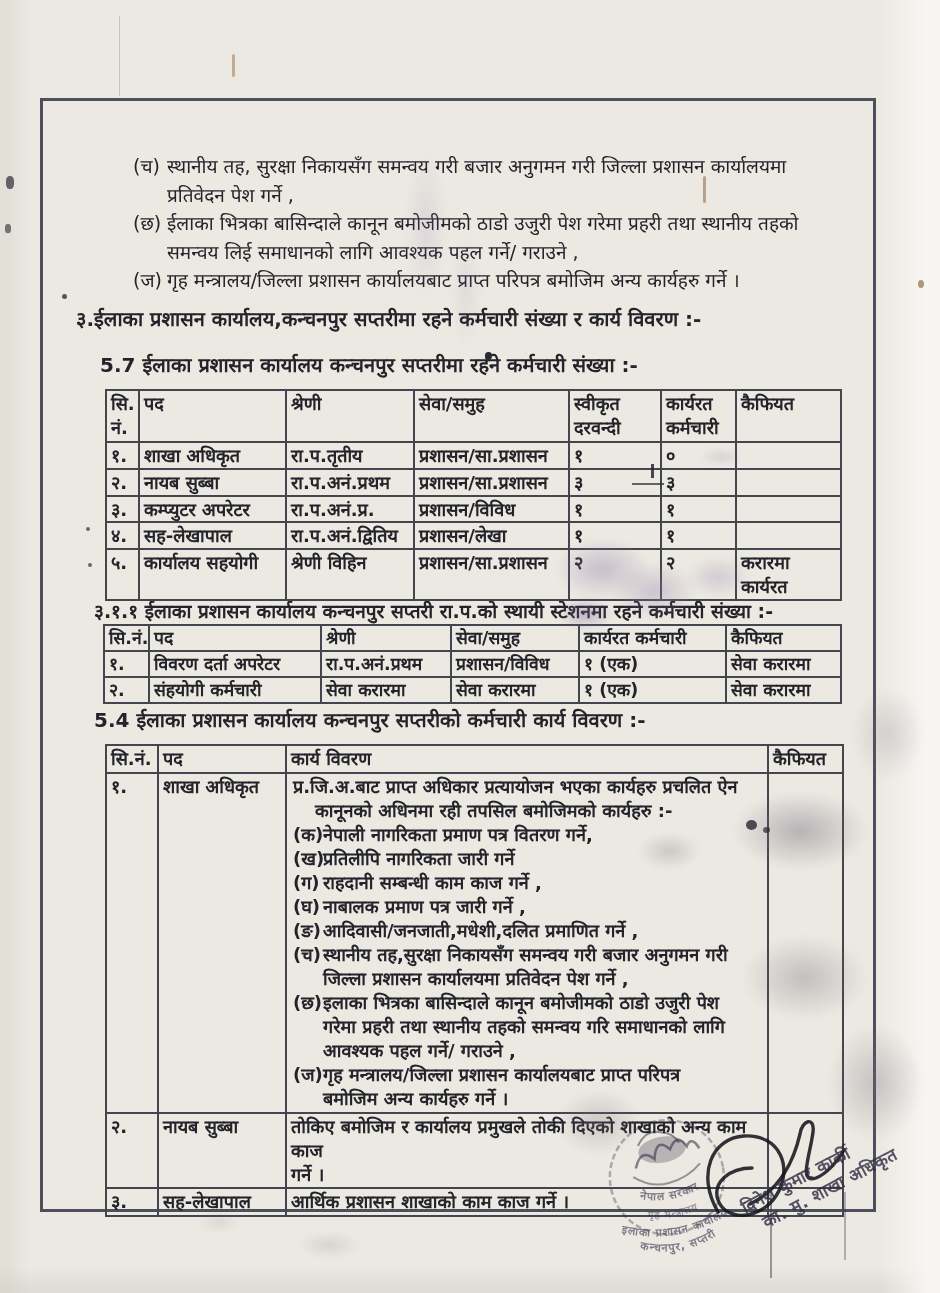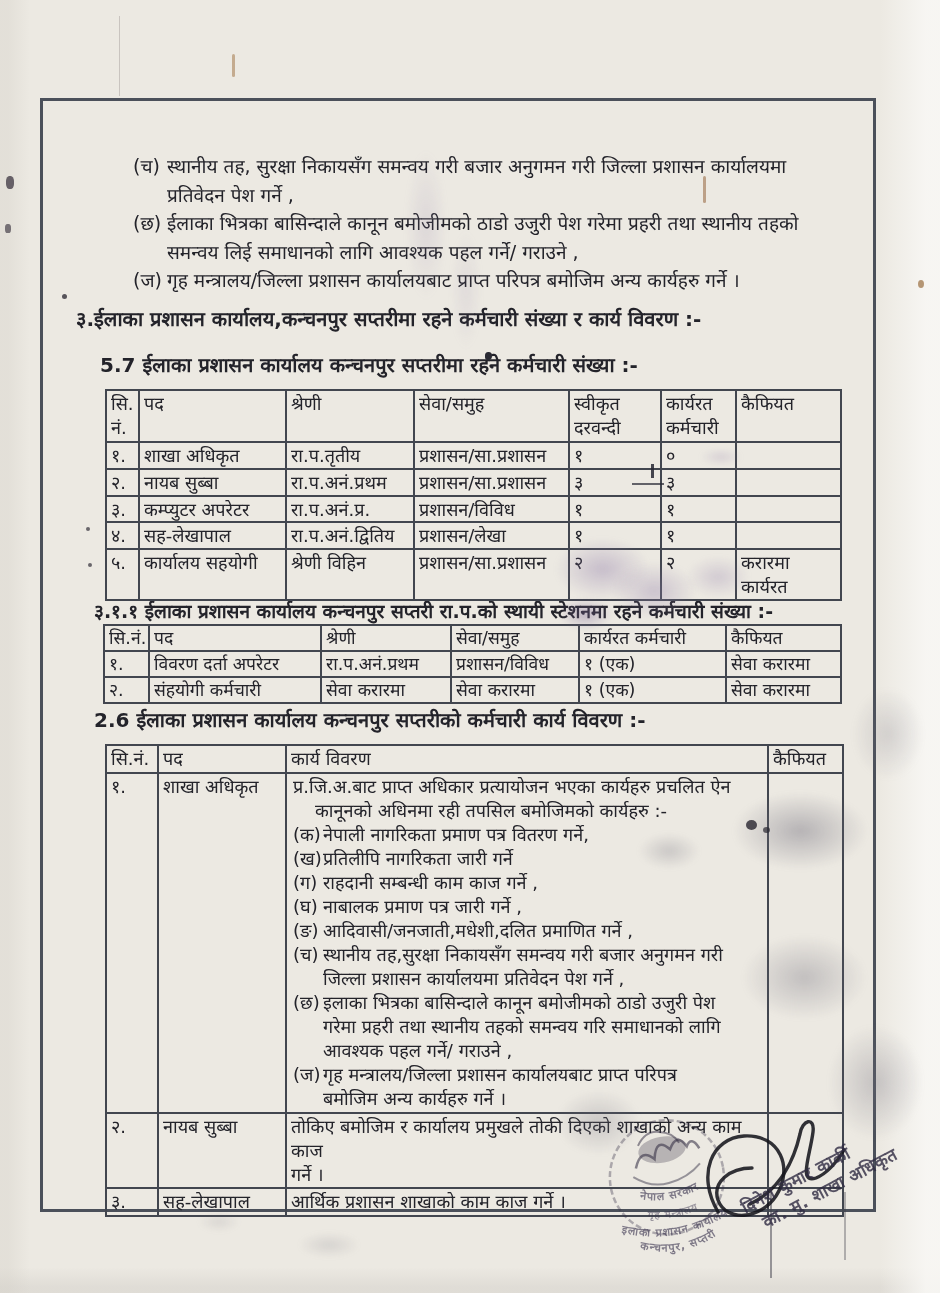--- a/index.html
+++ b/index.html
@@ -25,21 +25,21 @@
   .intro-item{position:relative;padding-left:34px;}
   .intro-item .lbl{position:absolute;left:0;top:0;}
   .pre{white-space:pre-wrap;}
 
   .hd{position:absolute;font-weight:700;font-size:20px;white-space:nowrap;}
   .hd-main{left:76px;top:305px;}
   .hd-sub1{left:100px;top:351px;}
   .hd-sub2{left:94px;top:598px;font-size:19px;}
   .hd-sub3{left:94px;top:706px;}
 
-  table.t{position:absolute;border-collapse:collapse;table-layout:fixed;font-weight:400;}
+  table.t{position:absolute;border-collapse:collapse;table-layout:fixed;font-weight:700;}
   table.t td{border:2px solid #42464f;vertical-align:top;text-align:left;
     padding:1px 4px 0 4px;overflow:hidden;line-height:1.32;}
   .t1{left:105px;top:389px;width:735px;font-size:18px;}
   .t1 tr:nth-child(1){height:52px;}
   .t1 tr:nth-child(n+2){height:26px;}
   .t1 tr:nth-child(6){height:46px;}
   .t2{left:103px;top:624px;width:737px;font-size:17.5px;}
   .t2 tr:nth-child(1){height:23px;}
   .t2 tr:nth-child(n+2){height:25px;}
   .t3{left:105px;top:744px;width:737px;font-size:18px;}
@@ -88,21 +88,21 @@
     </div>
     <div class="intro-item">
       <span class="lbl">(ज)</span>
       <span class="pre">गृह मन्त्रालय/जिल्ला प्रशासन कार्यालयबाट प्राप्त परिपत्र बमोजिम अन्य कार्यहरु गर्ने ।</span>
     </div>
   </div>
 
   <div class="hd hd-main">३.ईलाका प्रशासन कार्यालय,कन्चनपुर सप्तरीमा रहने कर्मचारी संख्या र कार्य विवरण :-</div>
   <div class="hd hd-sub1">5.7 ईलाका प्रशासन कार्यालय कन्चनपुर सप्तरीमा रहने कर्मचारी संख्या :-</div>
   <div class="hd hd-sub2">३.१.१ ईलाका प्रशासन कार्यालय कन्चनपुर सप्तरी रा.प.को स्थायी स्टेशनमा रहने कर्मचारी संख्या :-</div>
-  <div class="hd hd-sub3">2.6 ईलाका प्रशासन कार्यालय कन्चनपुर सप्तरीको कर्मचारी कार्य विवरण :-</div>
+  <div class="hd hd-sub3">5.4 ईलाका प्रशासन कार्यालय कन्चनपुर सप्तरीको कर्मचारी कार्य विवरण :-</div>
 
   <table class="t t1">
     <colgroup>
         <col style="width:33px">
         <col style="width:147px">
         <col style="width:128px">
         <col style="width:155px">
         <col style="width:92px">
         <col style="width:75px">
         <col style="width:105px">

